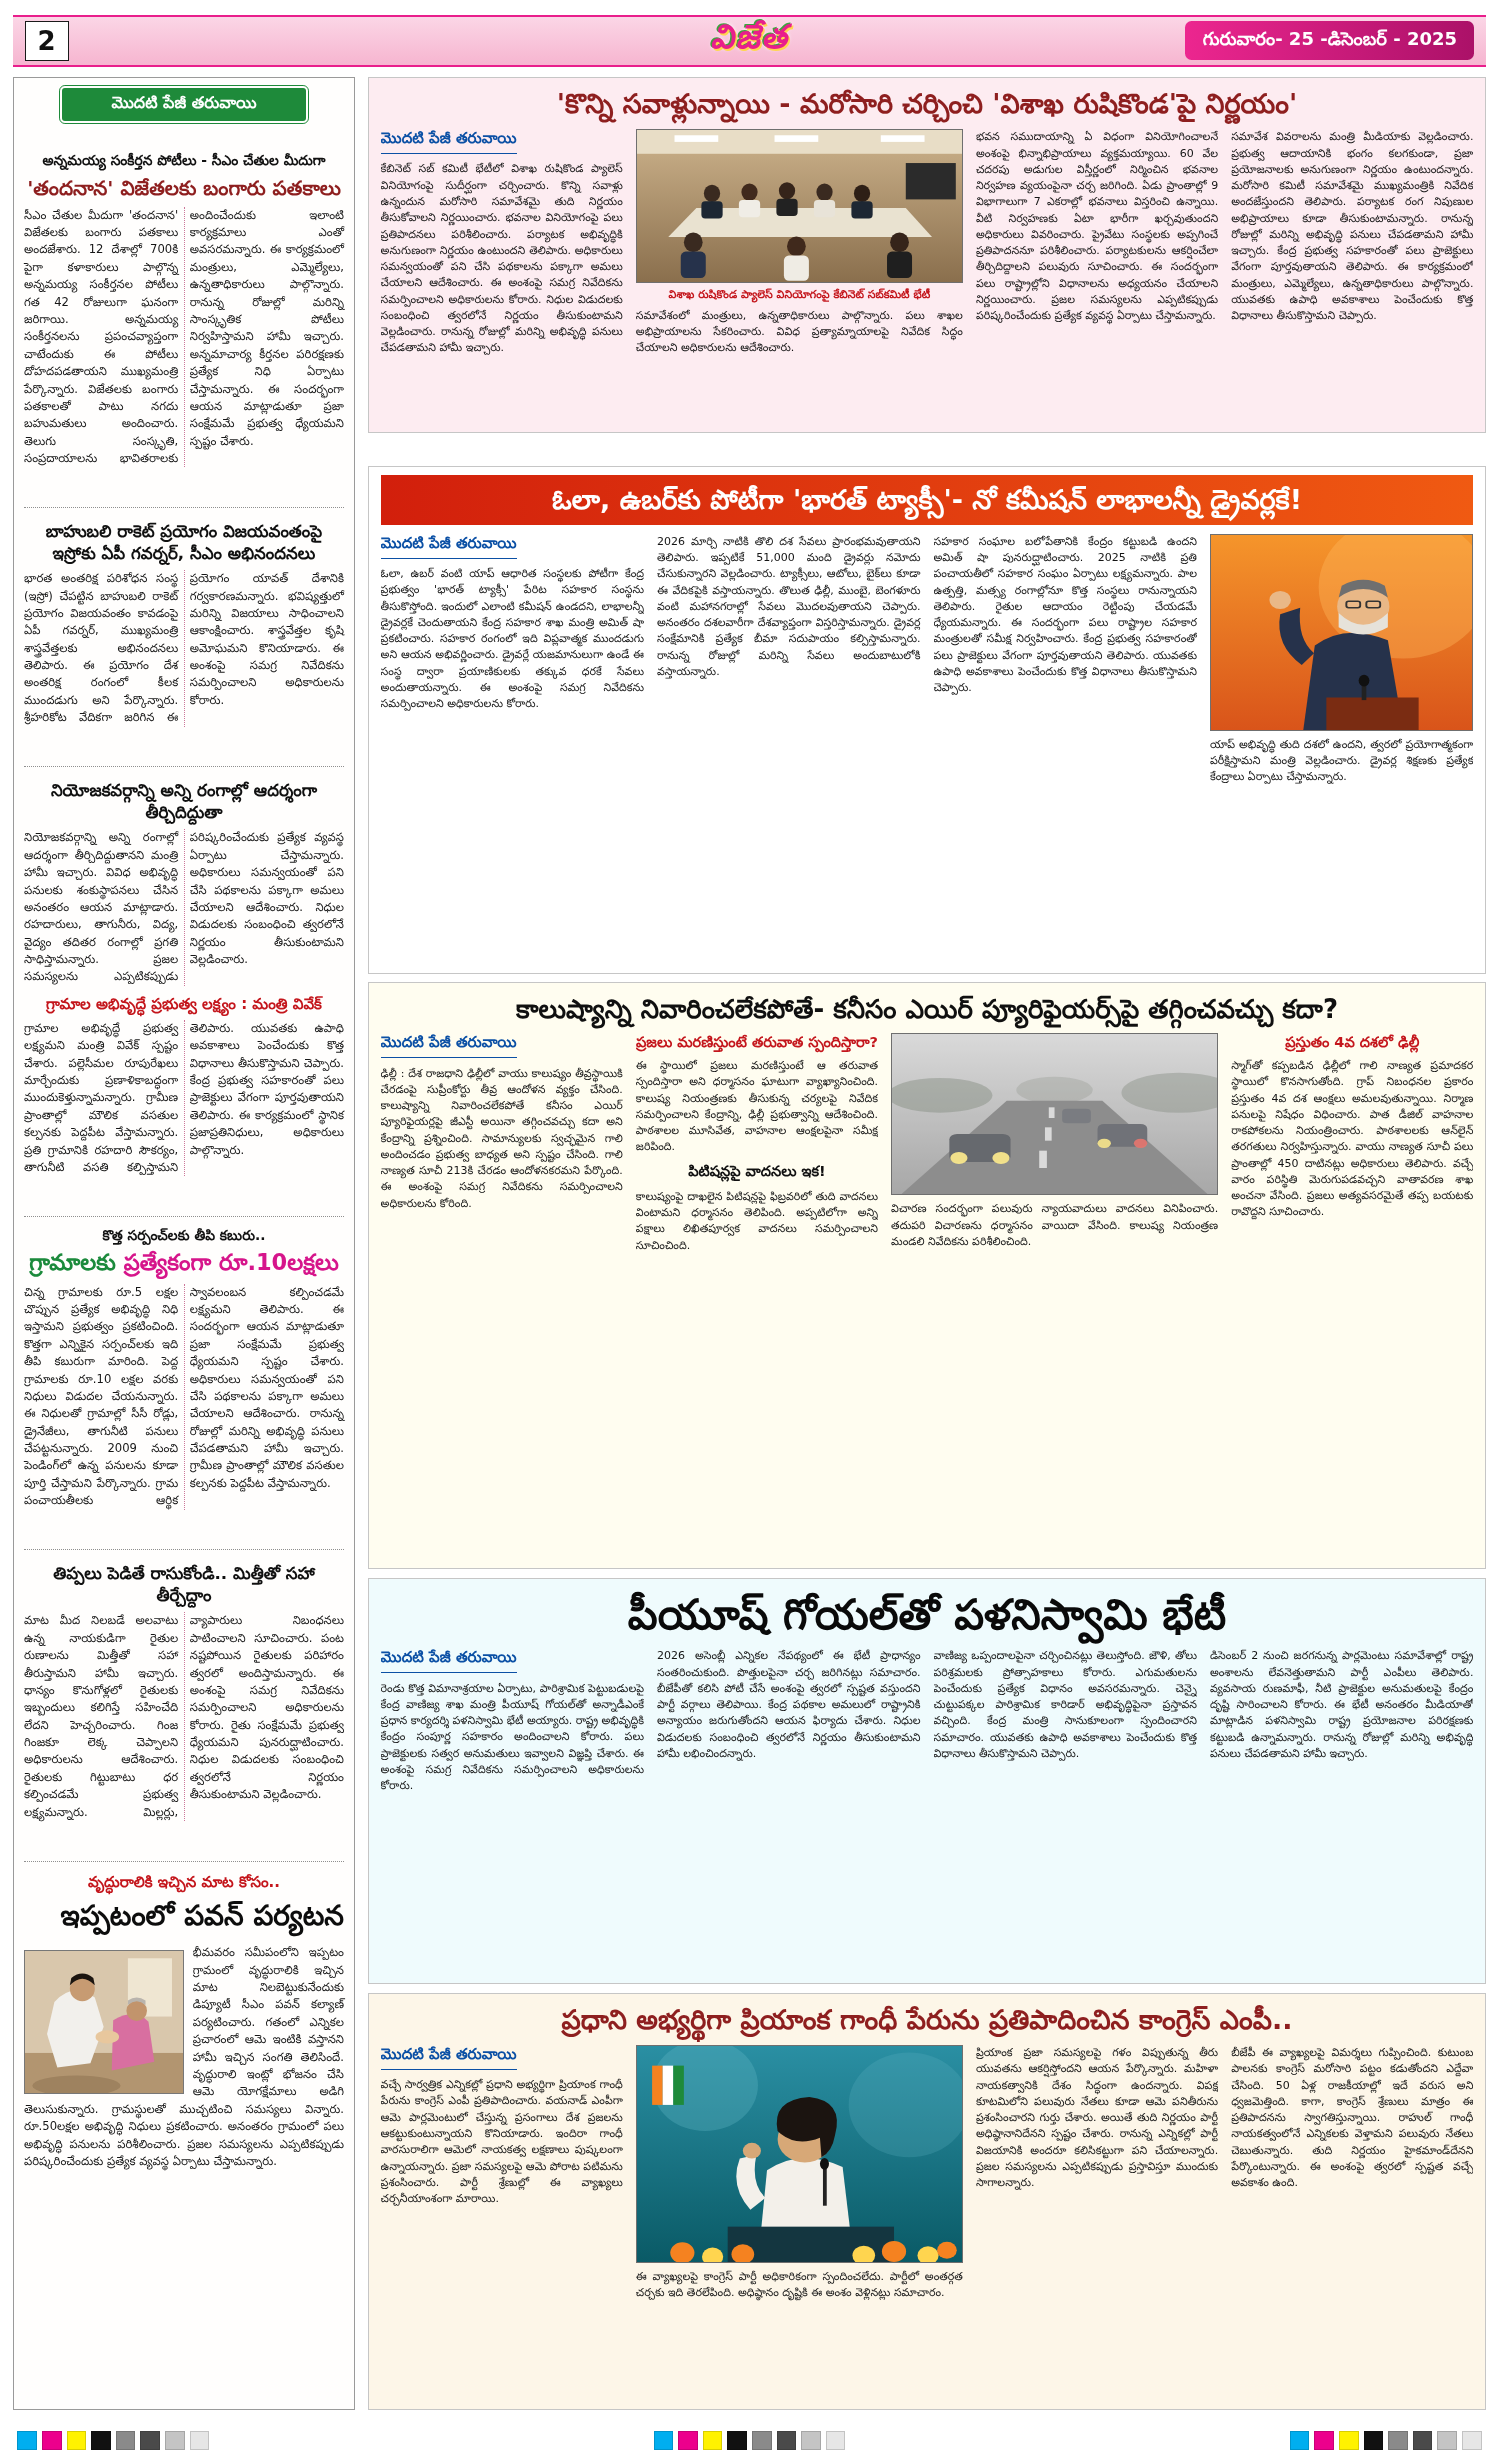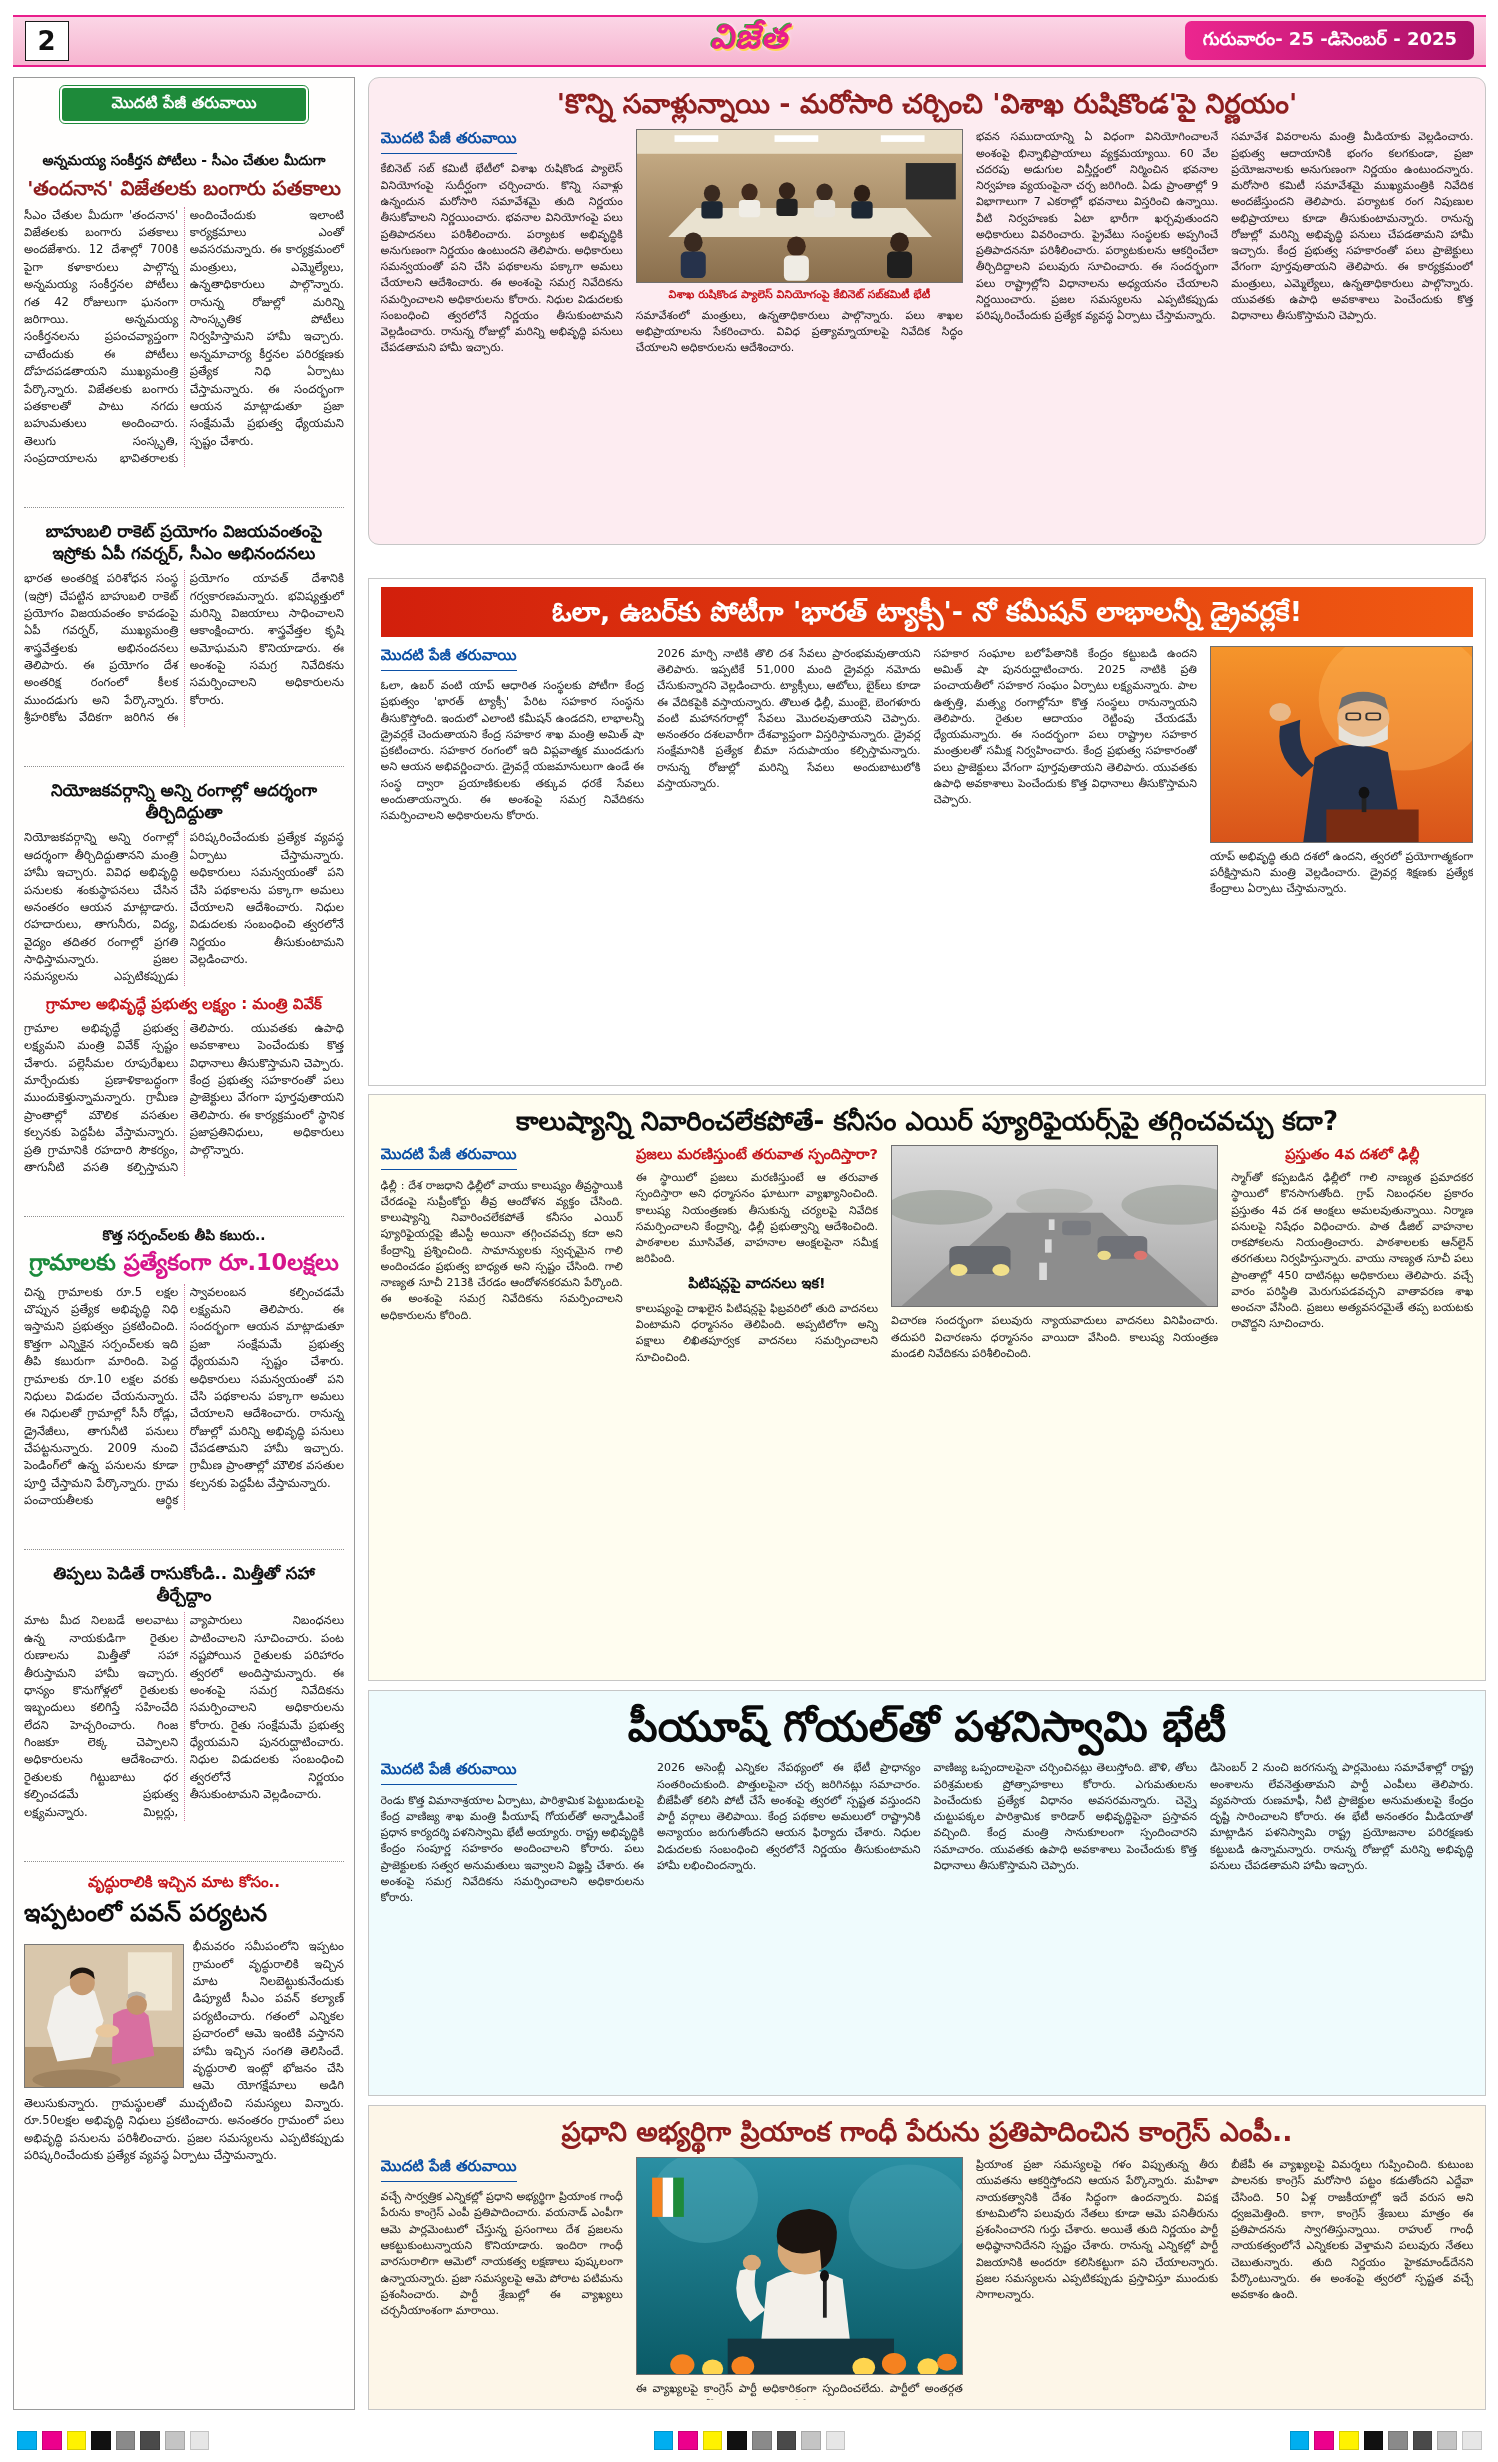--- a/index.html
+++ b/index.html
@@ -43,37 +43,37 @@
     font-weight:bold;font-size:16px;padding:5px 7.3px;border-radius:2.9px;
     outline:1.5px solid #1e8a3a;outline-offset:2.9px;
   }
   .lart{padding:10px 0 11.6px;border-top:1.5px dotted #8f8f8f;margin-top:28px;}
   .lart:first-of-type{border-top:none;padding-top:2.9px;}
   .kicker-black{font-weight:bold;font-size:13.8px;text-align:center;line-height:1.3;}
   .lh-maroon{color:#8e1f1f;font-size:20px;font-weight:bold;text-align:center;margin:5.8px 0;line-height:1.25;}
   .lh-black{font-size:16.7px;font-weight:bold;text-align:center;margin:2.9px 0 5.8px;line-height:1.3;color:#101010;}
   .sub-red{color:#c4161c;font-weight:bold;font-size:15px;text-align:center;margin:8.7px 0 4.4px;line-height:1.3;}
   .kick-red{color:#c4161c;font-weight:bold;font-size:15px;text-align:center;margin:1.5px 0;}
-  .lh-big{font-size:24px;font-weight:bold;text-align:left;margin:4.4px 0 5.8px;color:#0d0d0d;}
+  .lh-big{font-size:28px;font-weight:bold;text-align:right;margin:4.4px 0 5.8px;color:#0d0d0d;}
   .big-two{text-align:center;font-size:22.5px;font-weight:bold;margin:4.4px 0 7.3px;line-height:1.2;}
   .big-two .g{color:#1c8a3c;}
   .big-two .m{color:#d6158b;}
   .lbody{font-size:11.6px;line-height:1.5;text-align:justify;margin:5.8px 0 0;color:#161616;}
   .cols2{column-count:2;column-gap:11.6px;column-rule:0.7px dotted #c79;}
   .lphoto{float:left;width:158px;height:142px;margin:5.8px 8.7px 2.9px 0;border:0.7px solid #777;}
   
   .maincol{
     position:absolute;left:368px;right:13px;top:77px;bottom:52px;
     display:flex;flex-direction:column;gap:8.7px;
   }
   .mart{
     border:0.7px solid #c6c6c6;padding:8.7px 11.6px;box-sizing:border-box;overflow:hidden;
     display:flex;flex-direction:column;
   }
-  .art1{height:468px;background:#fdecf1;border-radius:11px;}
+  .art1{height:356px;background:#fdecf1;}
   .art2{height:508px;background:#ffffff;margin-top:24px;}
   .art3{height:587px;background:#fffdf0;}
   .art4{height:406px;background:#effbfd;}
   .art5{flex:1;background:#fdf6e8;}
   .mh-maroon{color:#8e1f1f;font-size:27px;font-weight:bold;text-align:center;margin:1.5px 0 8.7px;line-height:1.2;}
   .mh-black{color:#101010;font-size:26px;font-weight:bold;text-align:center;margin:1.5px 0 8.7px;line-height:1.2;}
   .mh-huge{color:#0a0a0a;font-size:42px;font-weight:bold;text-align:center;margin:4.4px 0 10px;line-height:1.1;}
   .banner{
     background:linear-gradient(90deg,#d21f0c,#f05a12);color:#fff;font-size:27px;font-weight:bold;
     text-align:center;padding:8.7px 5.8px;margin:0 0 8.7px;line-height:1.2;

